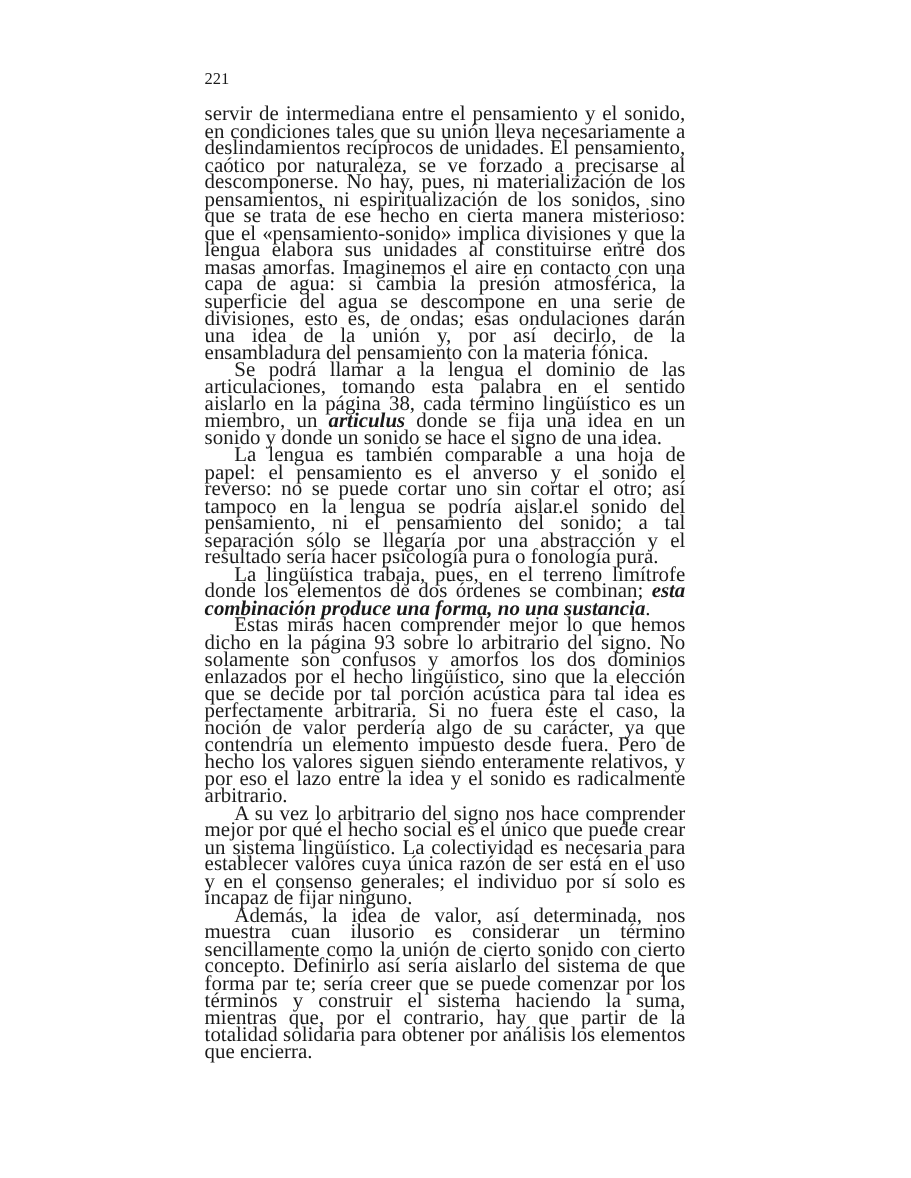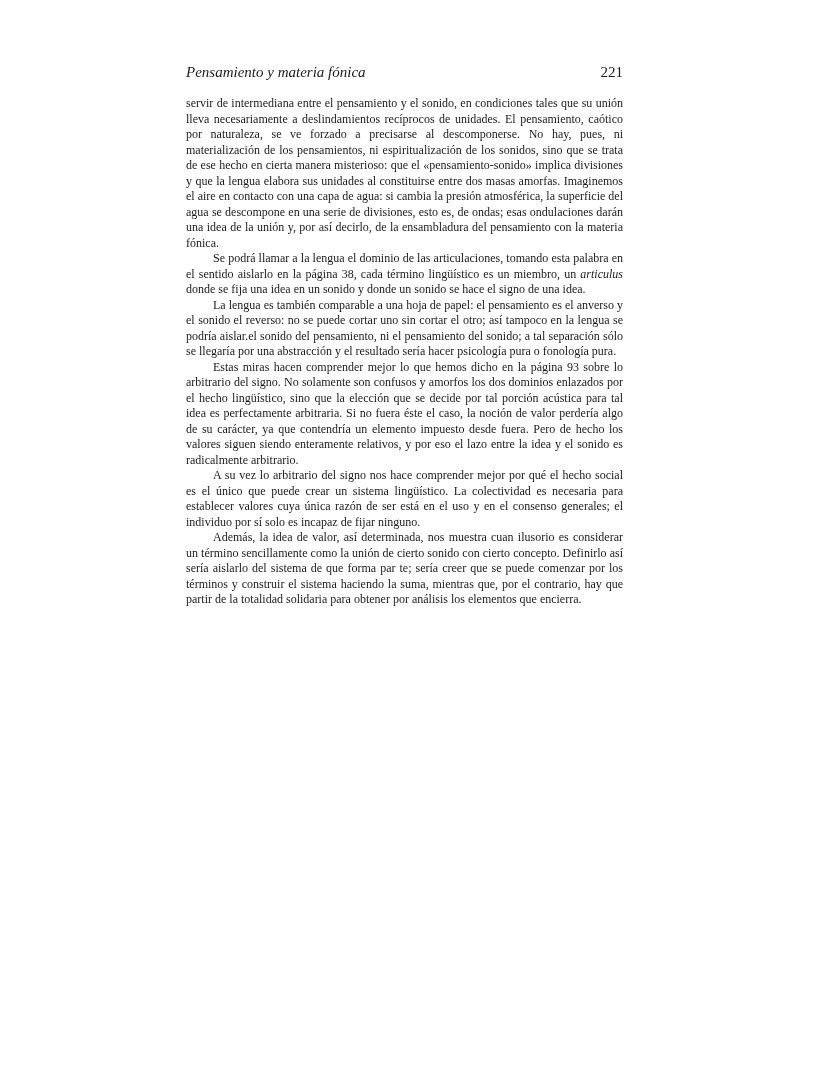--- a/index.html
+++ b/index.html
@@ -27,55 +27,58 @@
       align-items: baseline;
       font-size: 15px;
       line-height: 20px;
       margin-bottom: 14px;
     }
     .running-head .title {
       font-style: italic;
     }
     .body-text p {
       margin: 0;
-      font-size: 12px;
+      font-size: 19px;
       line-height: 15.5px;
       text-align: justify;
       hyphens: manual;
     }
     .body-text p.indent {
       text-indent: 27px;
     }
     .body-text p.first {
       text-indent: 0;
     }
     .ital {
       font-style: italic;
+      font-weight: bold;
     }
   </style>
 </head>
 <body>
 
 <div class="page">
   <div class="running-head">
-    <span class="title">Pensamiento y materia fónica</span>
     <span class="pagenum">221</span>
   </div>
 
   <div class="body-text">
     <p class="first">
       <span>servir de intermediana entre el pensamiento y el sonido, en condiciones tales que su unión lleva necesariamente a deslindamientos recíprocos de unidades. El pensamiento, caótico por naturaleza, se ve forzado a preci­sarse al descomponerse. No hay, pues, ni materialización de los pensa­mientos, ni espiritualización de los sonidos, sino que se trata de ese hecho en cierta manera misterioso: que el «pensamiento-sonido» implica divisio­nes y que la lengua elabora sus unidades al constituirse entre dos masas amorfas. Imaginemos el aire en contacto con una capa de agua: si cambia la presión atmosférica, la superficie del agua se descompone en una serie de divisiones, esto es, de ondas; esas ondulaciones darán una idea de la unión y, por así decirlo, de la ensambladura del pensamiento con la materia fónica.</span>
     </p>
     <p class="indent">
       <span>Se podrá llamar a la lengua el dominio de las articulaciones, tomando esta palabra en el sentido aislarlo en la página 38, cada término lingüís­tico es un miembro, un </span><span class="ital">articulus</span><span> donde se fija una idea en un sonido y donde un sonido se hace el signo de una idea.</span>
     </p>
     <p class="indent">
       <span>La lengua es también comparable a una hoja de papel: el pensamiento es el anverso y el sonido el reverso: no se puede cortar uno sin cortar el otro; así tampoco en la lengua se podría aislar.el sonido del pensamiento, ni el pensamiento del sonido; a tal separación sólo se llegaría por una abs­tracción y el resultado sería hacer psicología pura o fonología pura.</span>
     </p>
     <p class="indent">
+      <span>La lingüística trabaja, pues, en el terreno limítrofe donde los elemen­tos de dos órdenes se combinan; </span><span class="ital">esta combinación produce una forma, no una sustancia</span><span>.</span>
+    </p>
+    <p class="indent">
       <span>Estas miras hacen comprender mejor lo que hemos dicho en la página 93 sobre lo arbitrario del signo. No solamente son confusos y amorfos los dos dominios enlazados por el hecho lingüístico, sino que la elección que se decide por tal porción acústica para tal idea es perfectamente arbitraria. Si no fuera éste el caso, la noción de valor perdería algo de su carácter, ya que contendría un elemento impuesto desde fuera. Pero de hecho los valo­res siguen siendo enteramente relativos, y por eso el lazo entre la idea y el sonido es radicalmente arbitrario.</span>
     </p>
     <p class="indent">
       <span>A su vez lo arbitrario del signo nos hace comprender mejor por qué el hecho social es el único que puede crear un sistema lingüístico. La colec­tividad es necesaria para establecer valores cuya única razón de ser está en el uso y en el consenso generales; el individuo por sí solo es incapaz de fijar ninguno.</span>
     </p>
     <p class="indent">
       <span>Además, la idea de valor, así determinada, nos muestra cuan ilusorio es considerar un término sencillamente como la unión de cierto sonido con cierto concepto. Definirlo así sería aislarlo del sistema de que forma par te; sería creer que se puede comenzar por los términos y construir el sis­tema haciendo la suma, mientras que, por el contrario, hay que partir de la totalidad solidaria para obtener por análisis los elementos que encierra.</span>
     </p>
   </div>
 </div>

